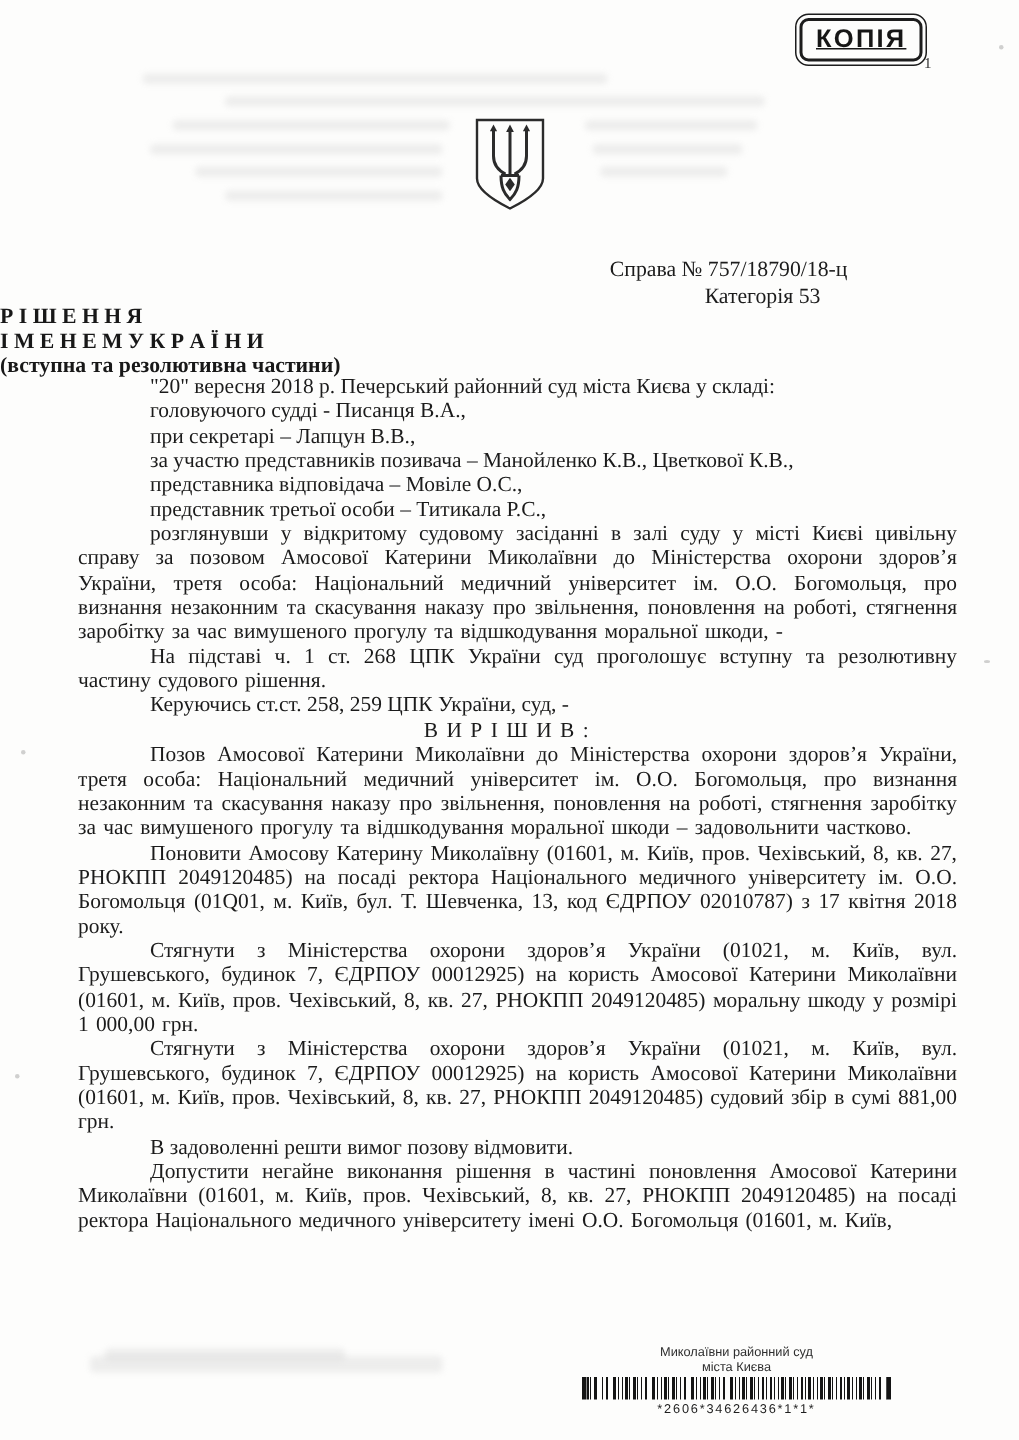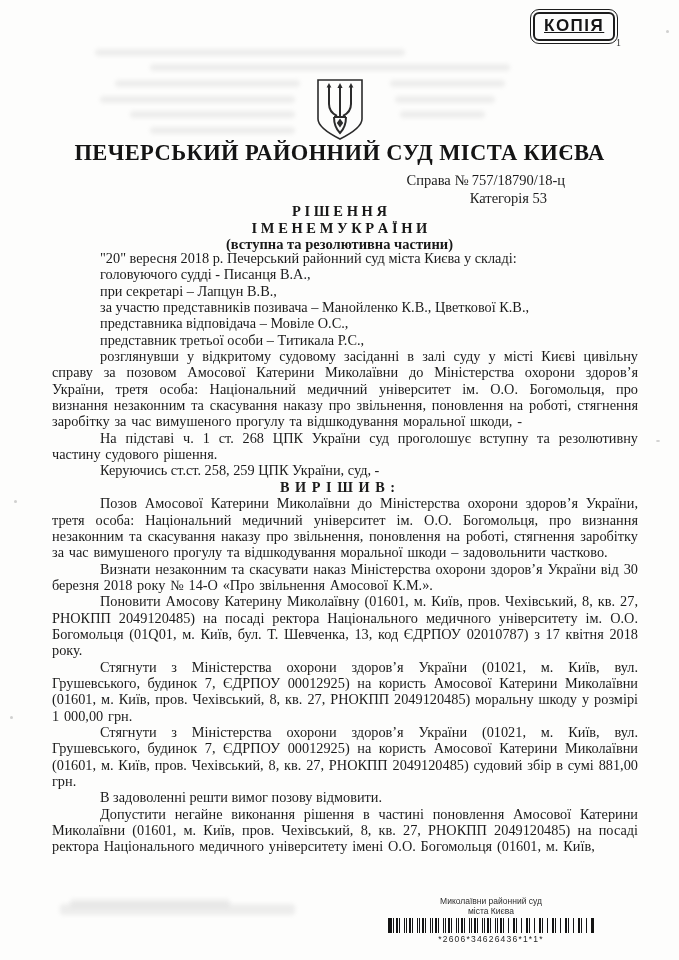--- a/index.html
+++ b/index.html
@@ -72,37 +72,37 @@
     font-size: 14.5px;
   }
   .category-line {
     position: absolute; top: 190px; right: 132px;
     font-size: 14.5px;
   }
 
   
   .doc-heading {
     position: absolute; top: 203px; left: 0; width: 679px;
-    text-align: center; font-weight: 700;
+    font-weight: 700;
     font-size: 14.5px; line-height: 16.5px;
     color: #181818;
   }
 
   
   .doc-body {
     position: absolute; top: 250px; left: 52px; width: 586px;
     font-size: 14.3px; line-height: 16.35px;
     color: #1b1b1b;
   }
   .doc-body p { margin: 0; }
   .doc-body p.intro { text-indent: 48px; }
   .doc-body p.para  { text-indent: 48px; text-align: justify; word-spacing: 1.2px; }
   .doc-body p.verdict {
     text-align: center; text-indent: 0;
-    font-weight: 700; letter-spacing: 1px;
+    font-weight: 400; letter-spacing: 1px;
     padding-right: 14px;
   }
 
   
   .barcode-block {
     position: absolute; top: 897px; left: 386px; width: 210px;
     text-align: center;
     font-family: "Liberation Sans", sans-serif;
     color: #2e2e2e;
   }
@@ -161,21 +161,20 @@
       </g>
       <g fill="#2b2b2b">
         <path d="M26 6 L23.4 11 H28.6 Z"></path>
         <path d="M15 6 L12.6 10.5 H17.4 Z"></path>
         <path d="M37 6 L34.6 10.5 H39.4 Z"></path>
         <path d="M26 41.5 L29.2 46 L26 50.5 L22.8 46 Z"></path>
       </g>
     </svg>
   </div>
 
-  <div class="court-title">ПЕЧЕРСЬКИЙ РАЙОННИЙ СУД МІСТА КИЄВА</div>
   <div class="case-line">Справа №  757/18790/18-ц</div>
   <div class="category-line">Категорія 53</div>
 
   <div class="doc-heading">
     <div>Р І Ш Е Н Н Я</div>
     <div>І М Е Н Е М   У К Р А Ї Н И</div>
     <div>(вступна та резолютивна частини)</div>
   </div>
 
   <div class="doc-body">
@@ -183,21 +182,20 @@
       <p class="intro">головуючого судді - Писанця В.А.,</p>
       <p class="intro">при секретарі – Лапцун В.В.,</p>
       <p class="intro">за участю представників позивача – Манойленко К.В., Цветкової К.В.,</p>
       <p class="intro">представника відповідача – Мовіле О.С.,</p>
       <p class="intro">представник третьої особи – Титикала Р.С.,</p>
       <p class="para">розглянувши у відкритому судовому засіданні в залі суду у місті Києві цивільну справу за позовом Амосової Катерини Миколаївни до Міністерства охорони здоров’я України, третя особа: Національний медичний університет ім. О.О. Богомольця, про визнання незаконним та скасування наказу про звільнення, поновлення на роботі, стягнення заробітку за час вимушеного прогулу та відшкодування моральної шкоди, -</p>
       <p class="para">На підставі ч. 1 ст. 268 ЦПК України суд проголошує вступну та резолютивну частину судового рішення.</p>
       <p class="intro">Керуючись ст.ст. 258, 259 ЦПК України, суд, -</p>
       <p class="verdict">В И Р І Ш И В :</p>
       <p class="para">Позов Амосової Катерини Миколаївни до Міністерства охорони здоров’я України, третя особа: Національний медичний університет ім. О.О. Богомольця, про визнання незаконним та скасування наказу про звільнення, поновлення на роботі, стягнення заробітку за час вимушеного прогулу та відшкодування моральної шкоди – задовольнити частково.</p>
-      <p class="para">Визнати незаконним та скасувати наказ Міністерства охорони здоров’я України від 30 березня 2018 року № 14-О «Про звільнення Амосової К.М.».</p>
       <p class="para">Поновити Амосову Катерину Миколаївну (01601, м. Київ, пров. Чехівський, 8, кв. 27, РНОКПП 2049120485) на посаді ректора Національного медичного університету ім. О.О. Богомольця (01Q01, м. Київ, бул. Т. Шевченка, 13, код ЄДРПОУ 02010787) з 17 квітня 2018 року.</p>
       <p class="para">Стягнути з Міністерства охорони здоров’я України (01021, м. Київ, вул. Грушевського, будинок 7, ЄДРПОУ 00012925) на користь Амосової Катерини Миколаївни (01601, м. Київ, пров. Чехівський, 8, кв. 27, РНОКПП 2049120485) моральну шкоду у розмірі 1 000,00 грн.</p>
       <p class="para">Стягнути з Міністерства охорони здоров’я України (01021, м. Київ, вул. Грушевського, будинок 7, ЄДРПОУ 00012925) на користь Амосової Катерини Миколаївни (01601, м. Київ, пров. Чехівський, 8, кв. 27, РНОКПП 2049120485) судовий збір в сумі 881,00 грн.</p>
       <p class="intro">В задоволенні решти вимог позову відмовити.</p>
       <p class="para">Допустити негайне виконання рішення в частині поновлення Амосової Катерини Миколаївни (01601, м. Київ, пров. Чехівський, 8, кв. 27, РНОКПП 2049120485) на посаді ректора Національного медичного університету імені О.О. Богомольця (01601, м. Київ,</p>
     </div>
 
   <div class="barcode-block">
     <div class="barcode-label">Миколаївни районний суд</div>
     <div class="barcode-label">міста Києва</div>

